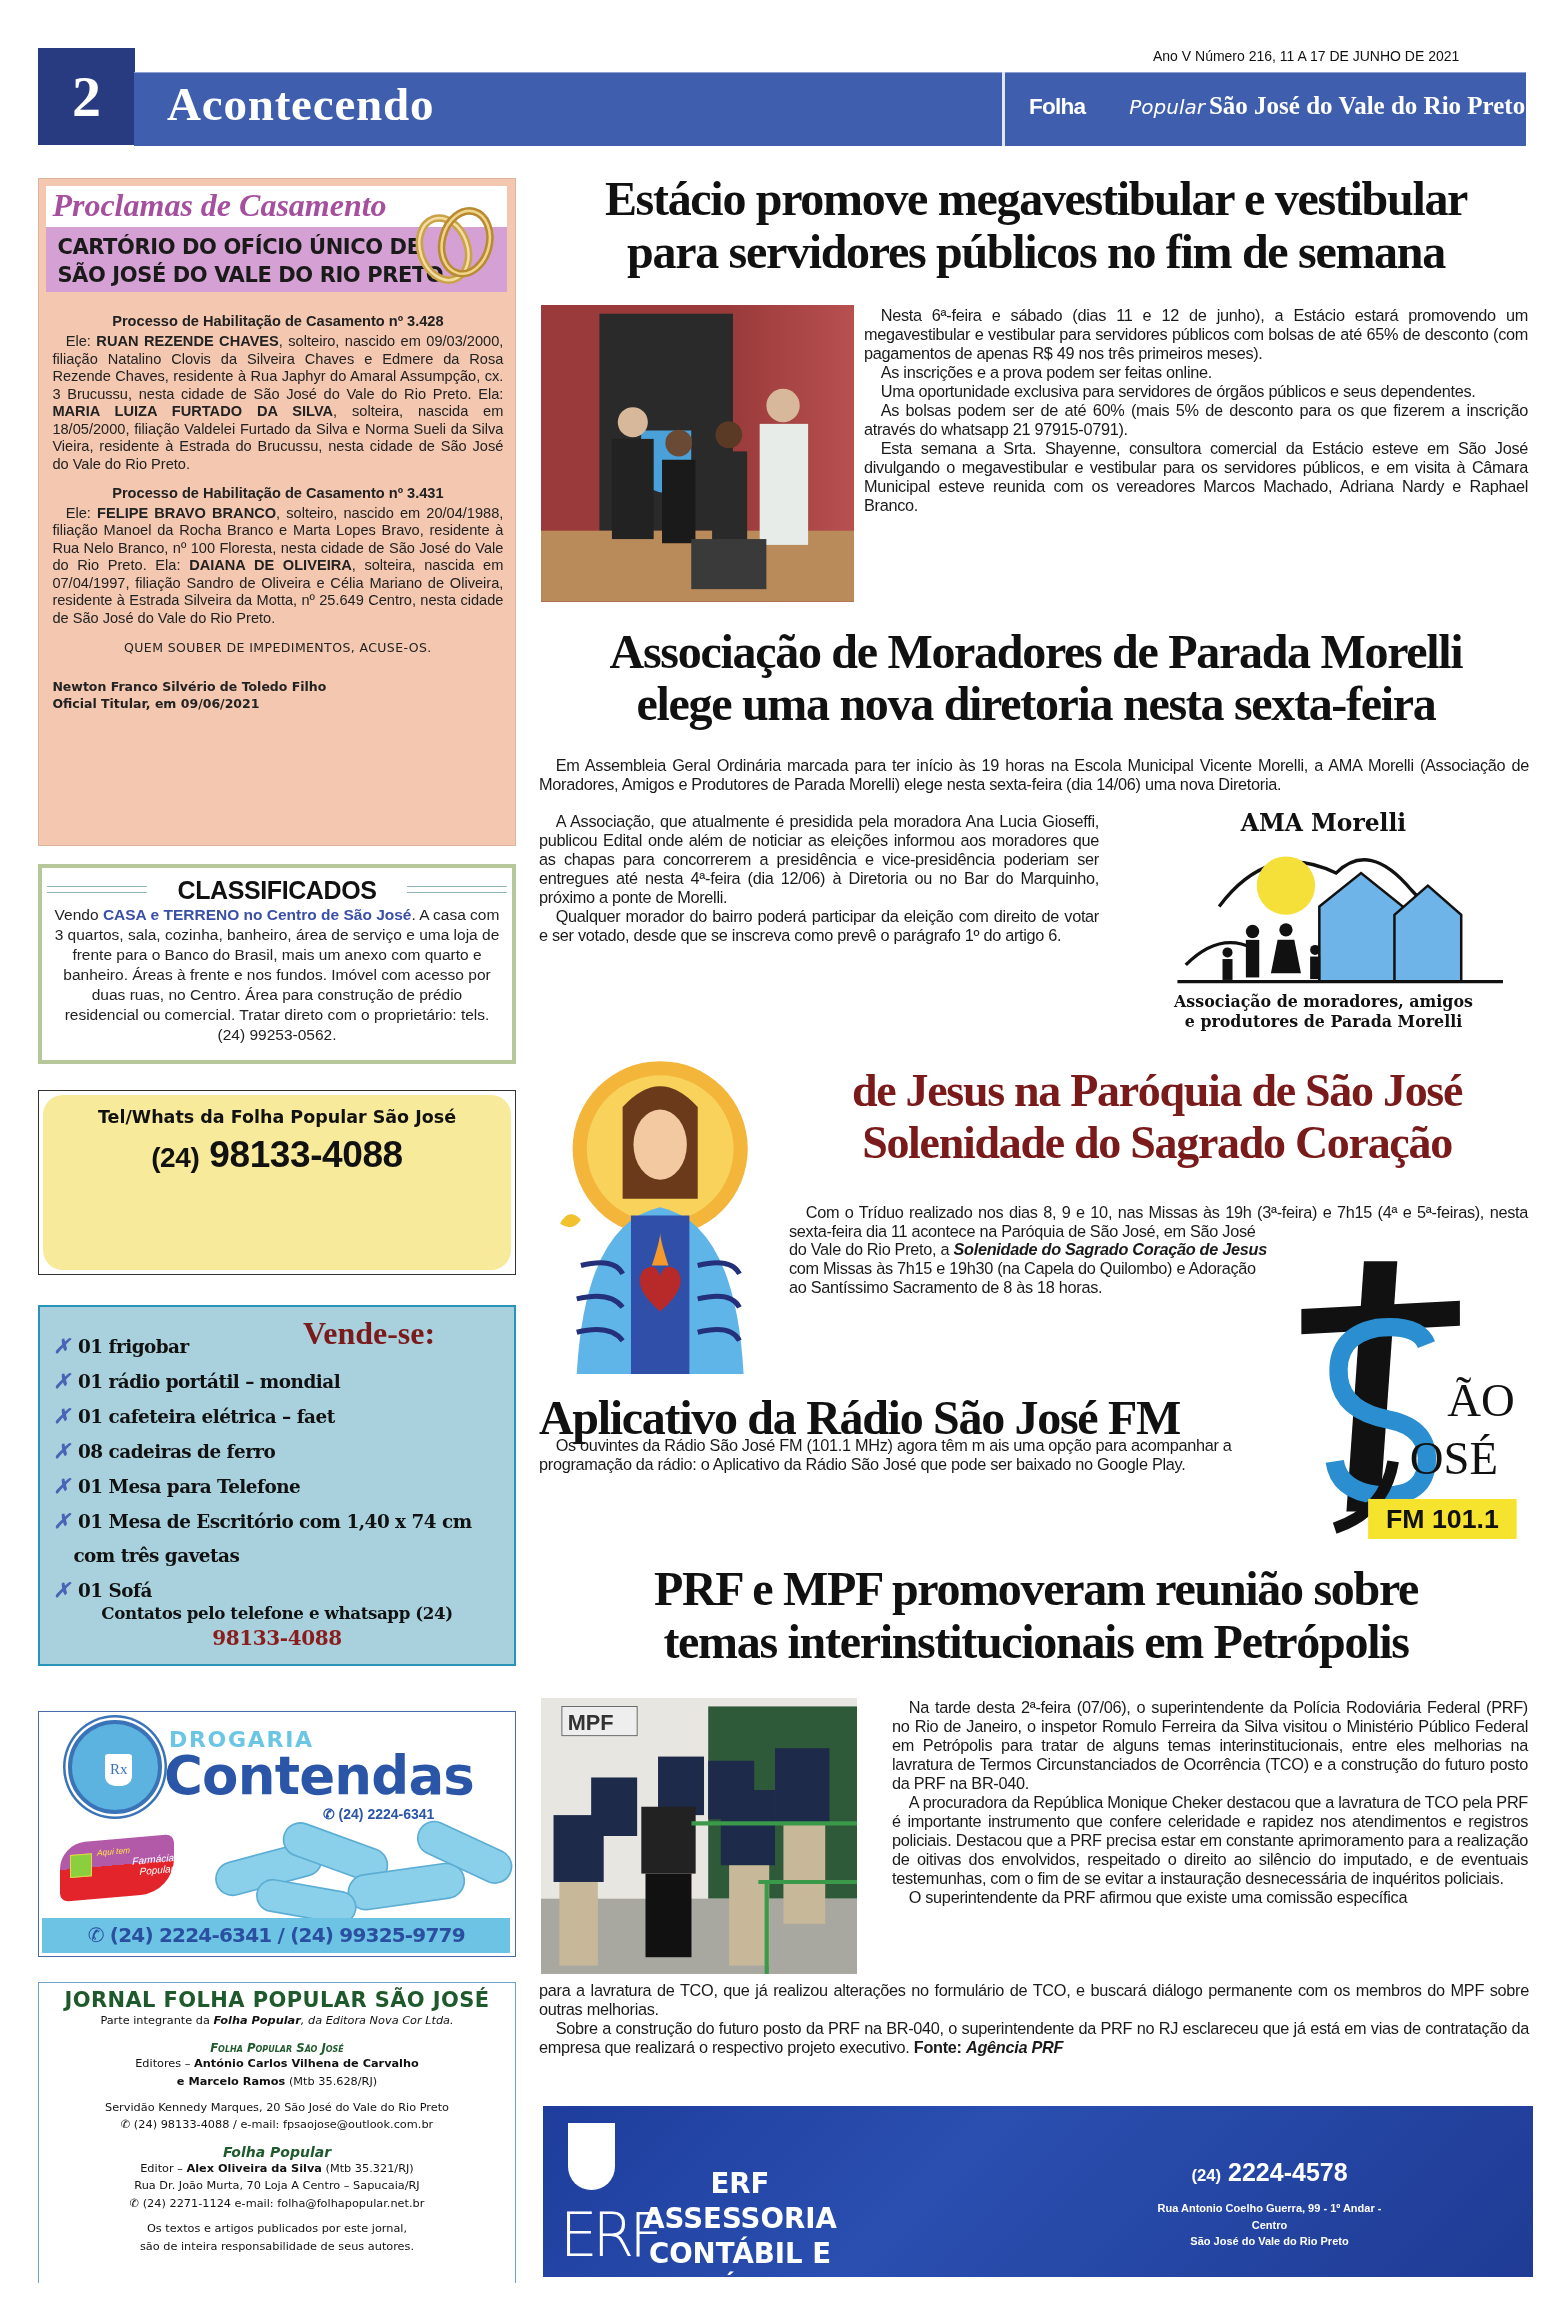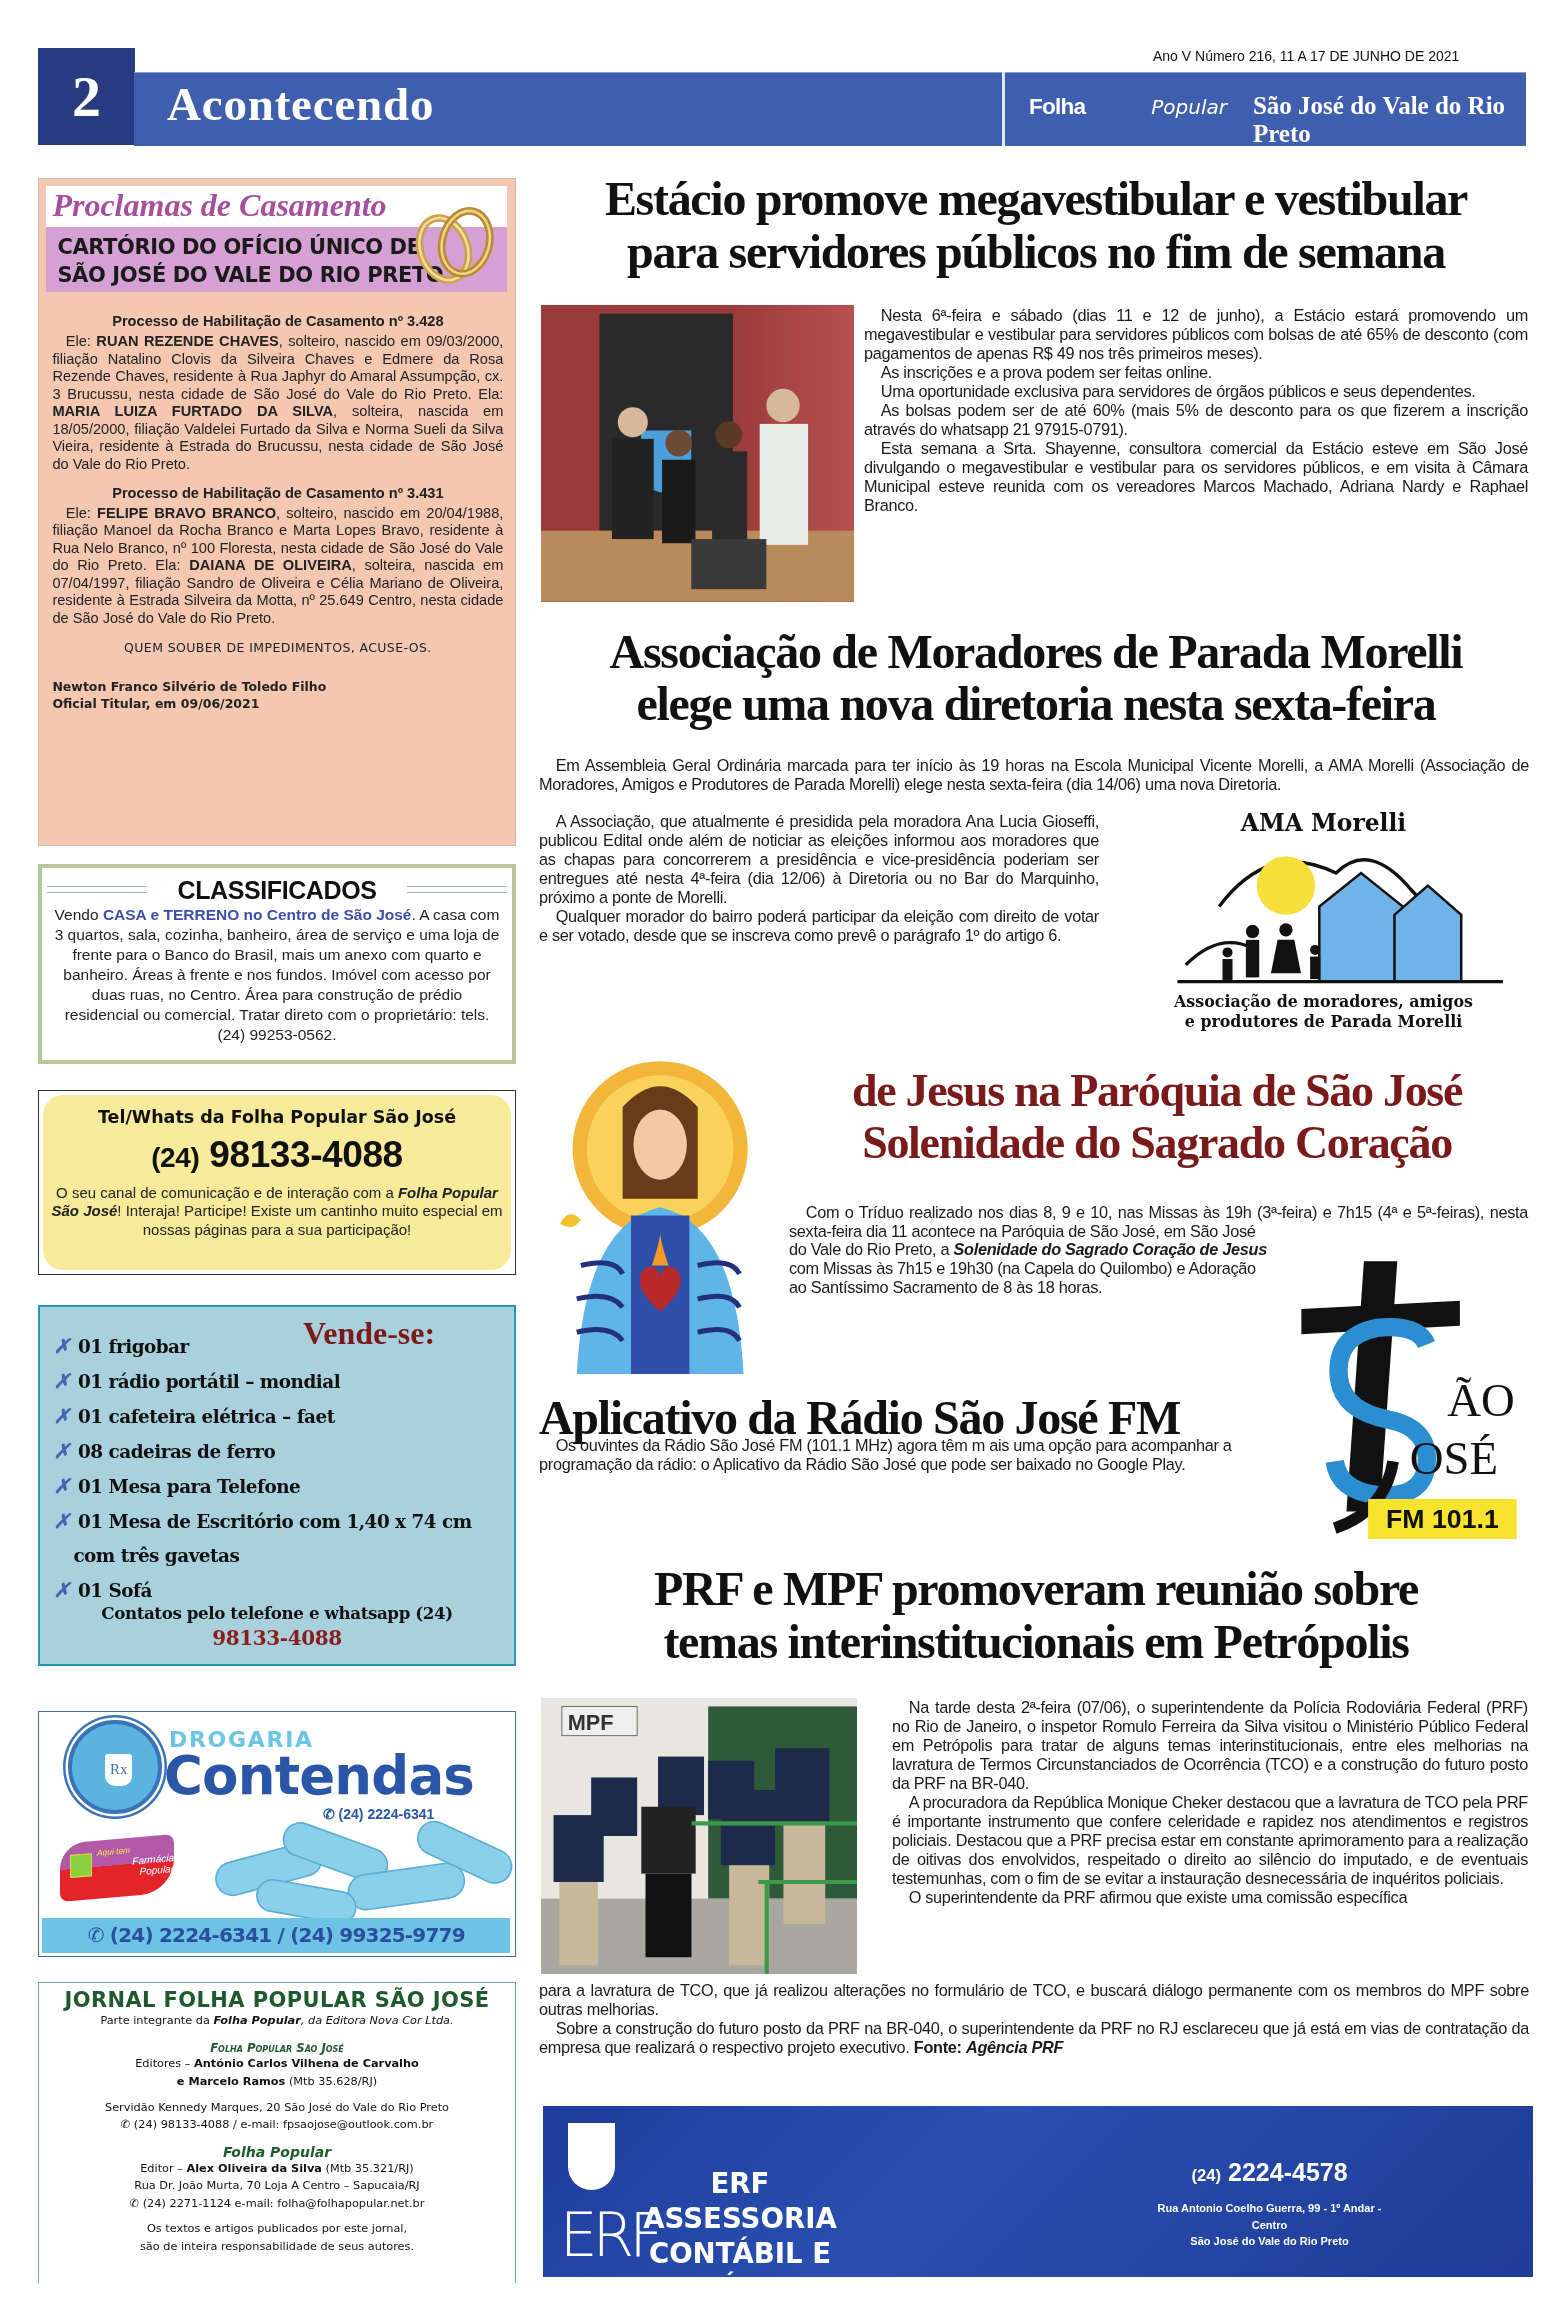--- a/index.html
+++ b/index.html
@@ -5,21 +5,21 @@
   * { box-sizing: border-box; margin: 0; padding: 0; }
   body { width: 1564px; height: 2319px; background: #ffffff; position: relative; overflow: hidden; font-family: "Liberation Sans", sans-serif; color: #111; }
   .abs { position: absolute; }
 
   
   .issue-line { left: 1153px; top: 48px; font-size: 14px; color: #111; }
   .page-num { left: 38px; top: 48px; width: 97px; height: 97px; background: #283a80; color: #fff; font-family: "Liberation Serif", serif; font-weight: bold; font-size: 58px; display: flex; align-items: center; justify-content: center; }
   .head-bar { left: 134px; top: 72px; width: 1392px; height: 74px; background: #3f5fae; border-top: 1.7px solid #8da0d4; }
   .section-title { left: 167px; top: 77px; font-family: "Liberation Serif", serif; font-size: 47px; color: #fff; font-weight: bold; letter-spacing: 0.8px; }
   .head-divider { left: 1002px; top: 72px; width: 2.5px; height: 74px; background: #dfe6f4; }
-  .brand { left: 1029px; top: 92px; font-size: 22.6px; color: #fff; display: flex; align-items: baseline; gap: 26px; }
+  .brand { left: 1029px; top: 92px; font-size: 22.6px; color: #fff; display: flex; align-items: baseline; gap: 4px; }
   .brand .folha { font-weight: bold; font-family: "Liberation Sans", sans-serif; letter-spacing: -0.8px; }
   .brand .popular { font-style: italic; font-family: "DejaVu Sans", sans-serif; font-size: 20px; font-weight: 400; margin-left: 40px; }
   .brand .city { font-family: "Liberation Serif", serif; font-weight: bold; font-size: 25px; }
 
   
   .proclamas { left: 38px; top: 178px; width: 478px; height: 668px; background: #f3c7b0; border: 1.7px solid #e0b39e; }
   .proc-top { position: absolute; left: 6.7px; top: 6.7px; width: 461px; height: 42px; background: #fff; }
   .proc-title { position: absolute; left: 13.4px; top: 8.4px; font-family: "Liberation Serif", serif; font-style: italic; font-weight: bold; font-size: 32px; color: #a64f9f; }
   .proc-band { position: absolute; left: 6.7px; top: 48px; width: 461px; height: 65px; background: #d5a0d3; }
   .proc-sub { position: absolute; left: 18.4px; top: 55px; font-weight: bold; font-size: 21px; line-height: 27.6px; color: #1a1a1a; font-family: "DejaVu Sans", sans-serif; letter-spacing: -0.4px; }
@@ -152,21 +152,20 @@
 
 <div class="abs classif">
   <div class="classif-title">CLASSIFICADOS</div>
   <div class="classif-text"><span>Vendo </span><span class="hl">CASA e TERRENO no Centro de São José</span><span>. A casa com 3 quartos, sala, cozinha, banheiro, área de serviço e uma loja de frente para o Banco do Brasil, mais um anexo com quarto e banheiro. Áreas à frente e nos fundos. Imóvel com acesso por duas ruas, no Centro. Área para construção de prédio residencial ou comercial. Tratar direto com o proprietário: tels. (24) 99253-0562.</span></div>
 </div>
 
 <div class="abs whats">
   <div class="whats-inner">
     <div class="whats-title">Tel/Whats da Folha Popular São José</div>
     <div class="whats-phone"><span class="ddd">(24)</span> <span>98133-4088</span></div>
-    <div class="whats-text"><span>O seu canal de comunicação e de interação com a </span><b><i>Folha Popular São José</i></b><span>! Interaja! Participe! Existe um cantinho muito especial em nossas páginas para a sua participação!</span></div>
   </div>
 </div>
 
 <div class="abs vende">
   <div class="vende-title">Vende-se:</div>
   <ul class="vende-list">
     <li>
         <span class="x">✗</span>
         <span>01 frigobar</span>
       </li>

